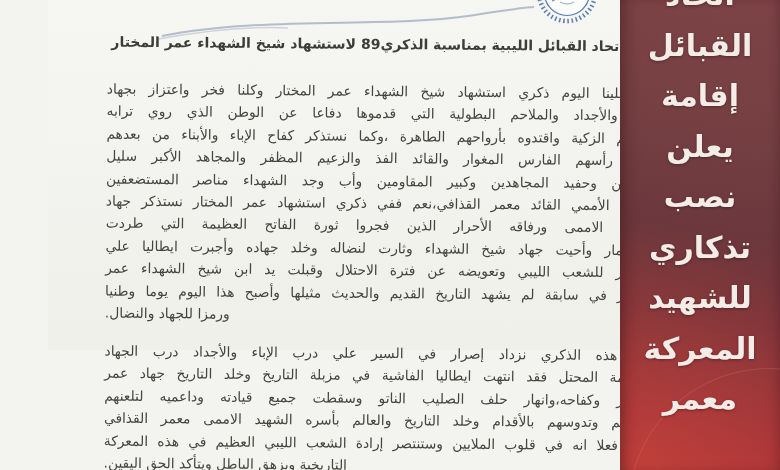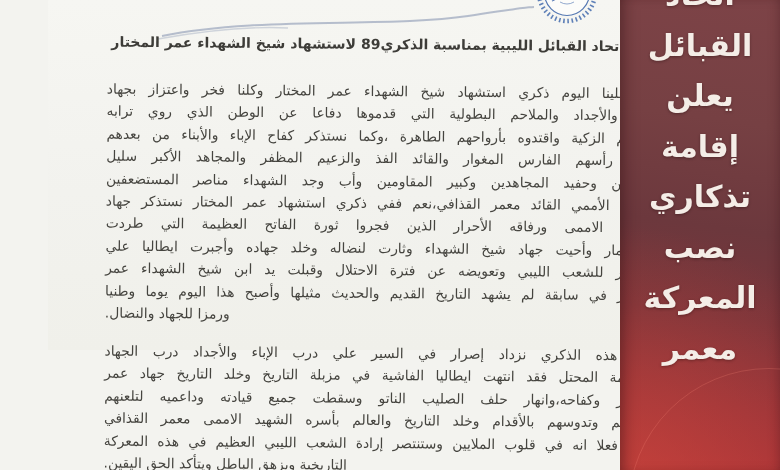--- a/index.html
+++ b/index.html
@@ -107,22 +107,23 @@
         <div class="line last">التاريخية ويزهق الباطل ويتأكد الحق اليقين.</div>
       </div>
     </div>
   </div>
 
   <div class="banner">
     <div class="banner-arc"></div>
     <div class="banner-words">
       <div class="word">اتحاد</div>
       <div class="word">القبائل</div>
+      <div class="word">إقامة</div>
       <div class="word">يعلن</div>
-      <div class="word">إقامة</div>
+      <div class="word">نصب</div>
       <div class="word">تذكاري</div>
-      <div class="word">نصب</div>
+      <div class="word">للشهيد</div>
       <div class="word">المعركة</div>
       <div class="word">معمر</div>
     </div>
   </div>
 
 </div>
 
 </body></html>

